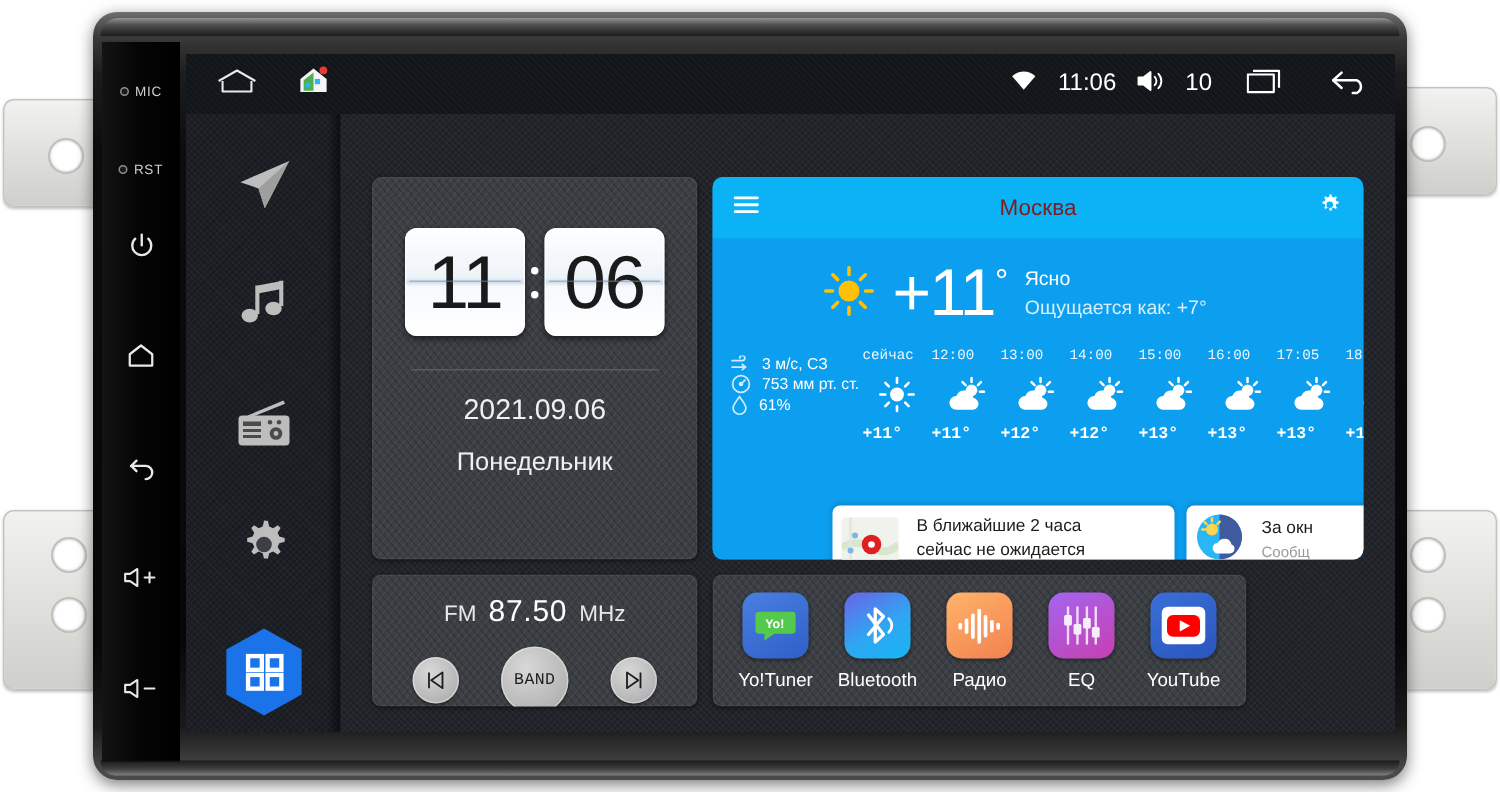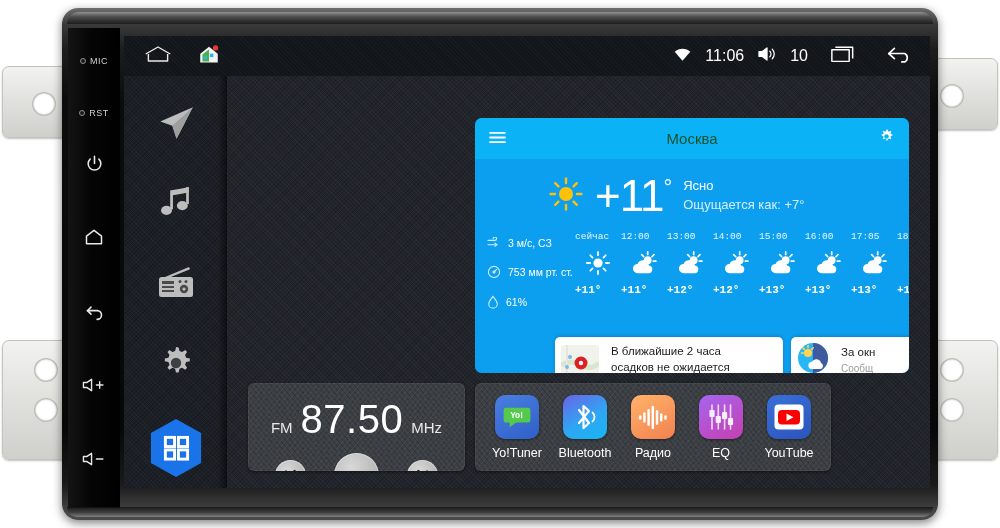--- a/index.html
+++ b/index.html
@@ -137,41 +137,41 @@
   .colon { color:#ffffff; font-size:30px; line-height:1; display:flex; flex-direction:column; gap:11px; padding:0 1px;}
   .colon i { display:block; width:5px; height:5px; border-radius:50%; background:#fff; }
   .clk-div { width:165px; height:1px; background:rgba(255,255,255,.14); margin:22px auto 0; }
   .clk-date { text-align:center; color:#f0f0f0; font-size:19px; margin-top:16px; }
   .clk-day  { text-align:center; color:#f0f0f0; font-size:17px; margin-top:13px; }
 
   
   .radio-card { left:21px; top:307px; width:217px; height:88px; padding-top:2px; }
   .radio-freq { display:flex; align-items:baseline; justify-content:center; gap:8px; margin-top:12px; color:#fff; }
   .rf-unit { font-size:15px; color:#e8e8e8; }
-  .rf-val  { font-size:40px; color:#ffffff; letter-spacing:.5px; }
+  .rf-val  { font-size:20px; color:#ffffff; letter-spacing:.5px; }
   .radio-btns { display:flex; align-items:center; justify-content:center; gap:28px; margin-top:11px;font-family:Liberation Mono, monospace; }
   .rbtn {
     width:31px; height:31px; border-radius:50%;
     background: radial-gradient(circle at 38% 32%, #d8d8d8 0%, #b9b9b9 62%, #a3a3a3 100%);
     display:flex; align-items:center; justify-content:center; color:#1b1b1b;
     box-shadow: inset 0 0 0 1px rgba(255,255,255,.35), 0 1px 2px rgba(0,0,0,.5);
   }
   .rbtn.band { width:45px; height:45px; font-size:11px; letter-spacing:.3px; }
 
   
   .weather-card { left:248px; top:42px; width:434px; height:255px; background:#0c9ff0; border-radius:7px;}
   .w-head { height:41px; background:#0bb2f5; display:flex; align-items:center; justify-content:space-between; padding:0 14px; }
-  .w-city { color:#14532d; font-size:15px; }
+  .w-city { color:#7f1d1d; font-size:15px; }
   .w-body { position:relative; height:214px; background:#0c9ff0; }
   .w-now { display:flex; align-items:center; gap:12px; padding:15px 0 0 74px; }
   .w-temp { color:#fff; font-size:44px; line-height:1; font-weight:normal; letter-spacing:-1px;}
   .w-deg  { font-size:22px; vertical-align:super; }
   .w-desc { color:#fff; font-size:13px; line-height:1.45; }
   .w-desc .feels { color:#d7eefc; }
-  .w-metrics { position:absolute; left:12px; top:78px; display:flex; flex-direction:column; gap:16px; }
+  .w-metrics { position:absolute; left:12px; top:78px; display:flex; flex-direction:column; }
   .w-met { display:flex; align-items:center; gap:7px; color:#ffffff; font-size:10.5px; white-space:nowrap; }
   .w-hours { position:absolute; left:100px; top:72px; right:0; display:flex; gap:0; }
   .w-hcol { width:46px; flex:0 0 46px; text-align:left; color:#fff;font-family:Liberation Mono, monospace; }
   .w-hlbl { font-size:9.5px; color:#eaf7ff; }
   .w-hico { height:34px; display:flex; align-items:center; justify-content:center; margin-top:4px; }
   .w-htmp { font-size:11px; font-weight:bold; margin-top:4px; }
   .w-cards { position:absolute; left:80px; bottom:-10px; display:flex; gap:8px; }
   .w-mini {
     height:46px; background:#fff; border-radius:5px 5px 0 0; display:flex; align-items:center; gap:12px;
     padding:0 10px 0 6px; box-shadow:0 -1px 4px rgba(0,0,0,.18);
@@ -356,20 +356,33 @@
               <rect x="31.5" y="20" width="9.5" height="9.5"></rect>
               <rect x="18" y="33" width="9.5" height="9.5"></rect>
               <rect x="31.5" y="33" width="9.5" height="9.5"></rect>
             </g>
           </svg>
         </div>
       </div>
 
       <div class="content carbon">
 
+        <div class="card dark clock-card">
+          <div class="flip-wrap">
+            <div class="flip">11</div>
+            <div class="colon">
+                <i></i>
+                <i></i>
+              </div>
+            <div class="flip">06</div>
+          </div>
+          <div class="clk-div"></div>
+          <div class="clk-date">2021.09.06</div>
+          <div class="clk-day">Понедельник</div>
+        </div>
 
         <div class="card dark radio-card">
           <div class="radio-freq">
             <span class="rf-unit">FM</span>
             <span class="rf-val">87.50</span>
             <span class="rf-unit">MHz</span>
           </div>
           <div class="radio-btns">
             <div class="rbtn">
               <svg width="15" height="15" viewBox="0 0 20 20" fill="none" stroke="#1b1b1b" stroke-width="1.6" stroke-linejoin="round">
@@ -598,21 +611,21 @@
                     <path d="M0 20 q10 -6 20 0 t18 -2" stroke="#d9e6cf" stroke-width="5" fill="none"></path>
                     <path d="M6 0 v30" stroke="#e3e7dd" stroke-width="2"></path>
                     <circle cx="9" cy="12" r="2" fill="#7fb5e8"></circle>
                     <circle cx="6" cy="22" r="2" fill="#7fb5e8"></circle>
                     <circle cx="20" cy="18" r="6.5" fill="#e02020"></circle>
                     <circle cx="20" cy="18" r="2.2" fill="#fff"></circle>
                   </svg>
                 </div>
                 <div class="w-mini-txt">
                   <div>В ближайшие 2 часа</div>
-                  <div>осадков не ожидается</div>
+                  <div>сейчас не ожидается</div>
                 </div>
               </div>
               <div class="w-mini b">
                 <div style="flex:0 0 32px">
                   <svg width="32" height="32" viewBox="0 0 32 32">
                     <circle cx="16" cy="16" r="15" fill="#29b6f6"></circle>
                     <path d="M16 1 A15 15 0 0 1 16 31 Z" fill="#3f5b9e"></path>
                     <circle cx="11" cy="11" r="4" fill="#ffd54f"></circle>
                     <g stroke="#ffd54f" stroke-width="1.6" stroke-linecap="round">
                       <path d="M11 3.5 v2.2"></path>

